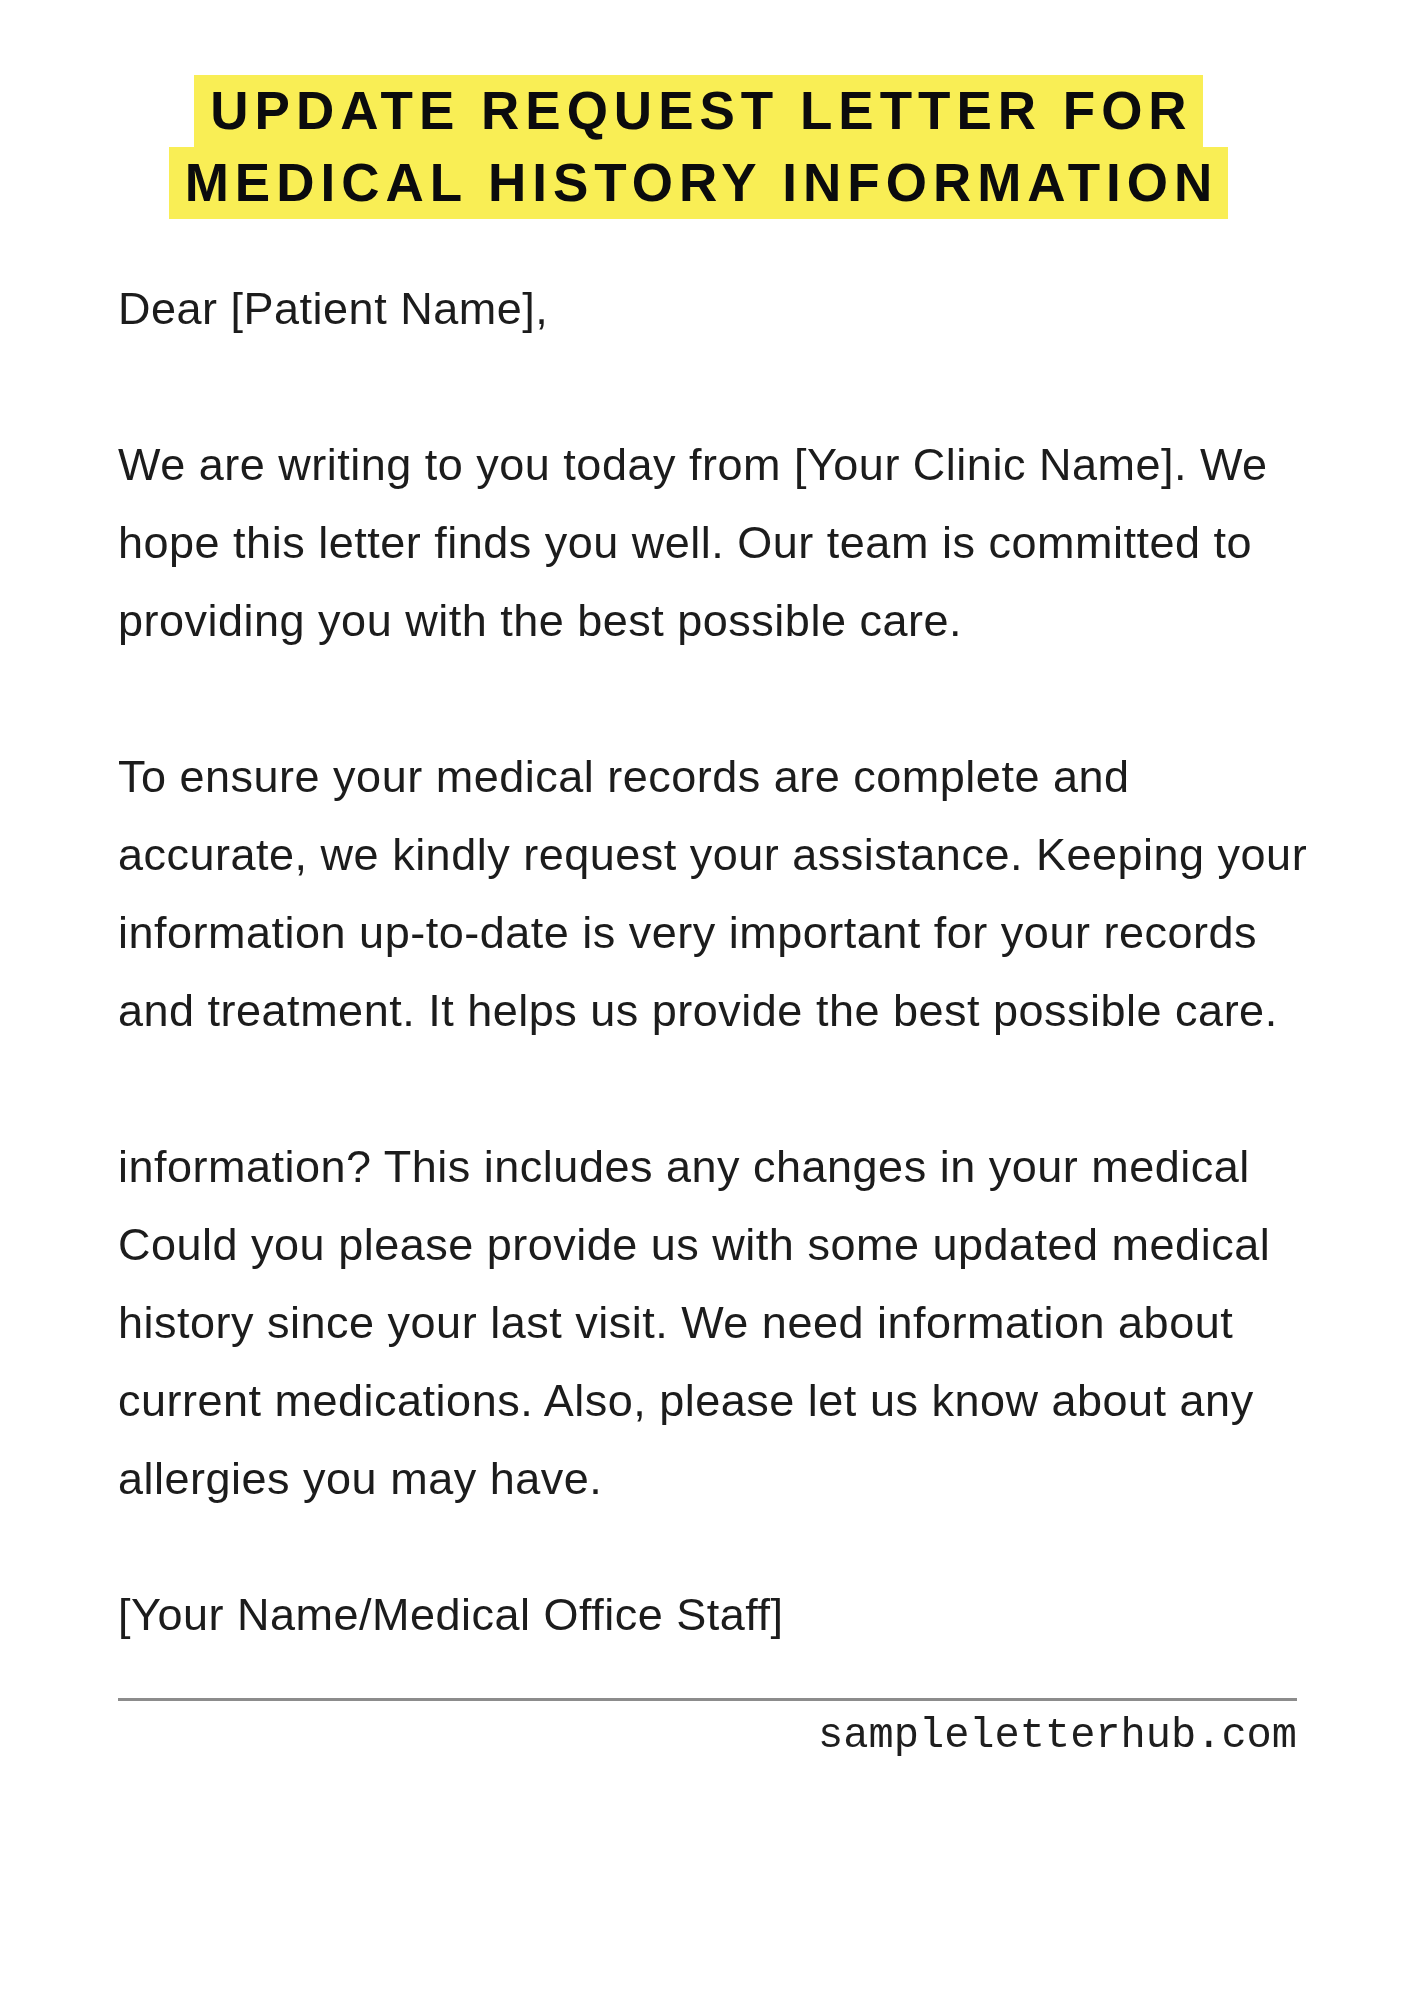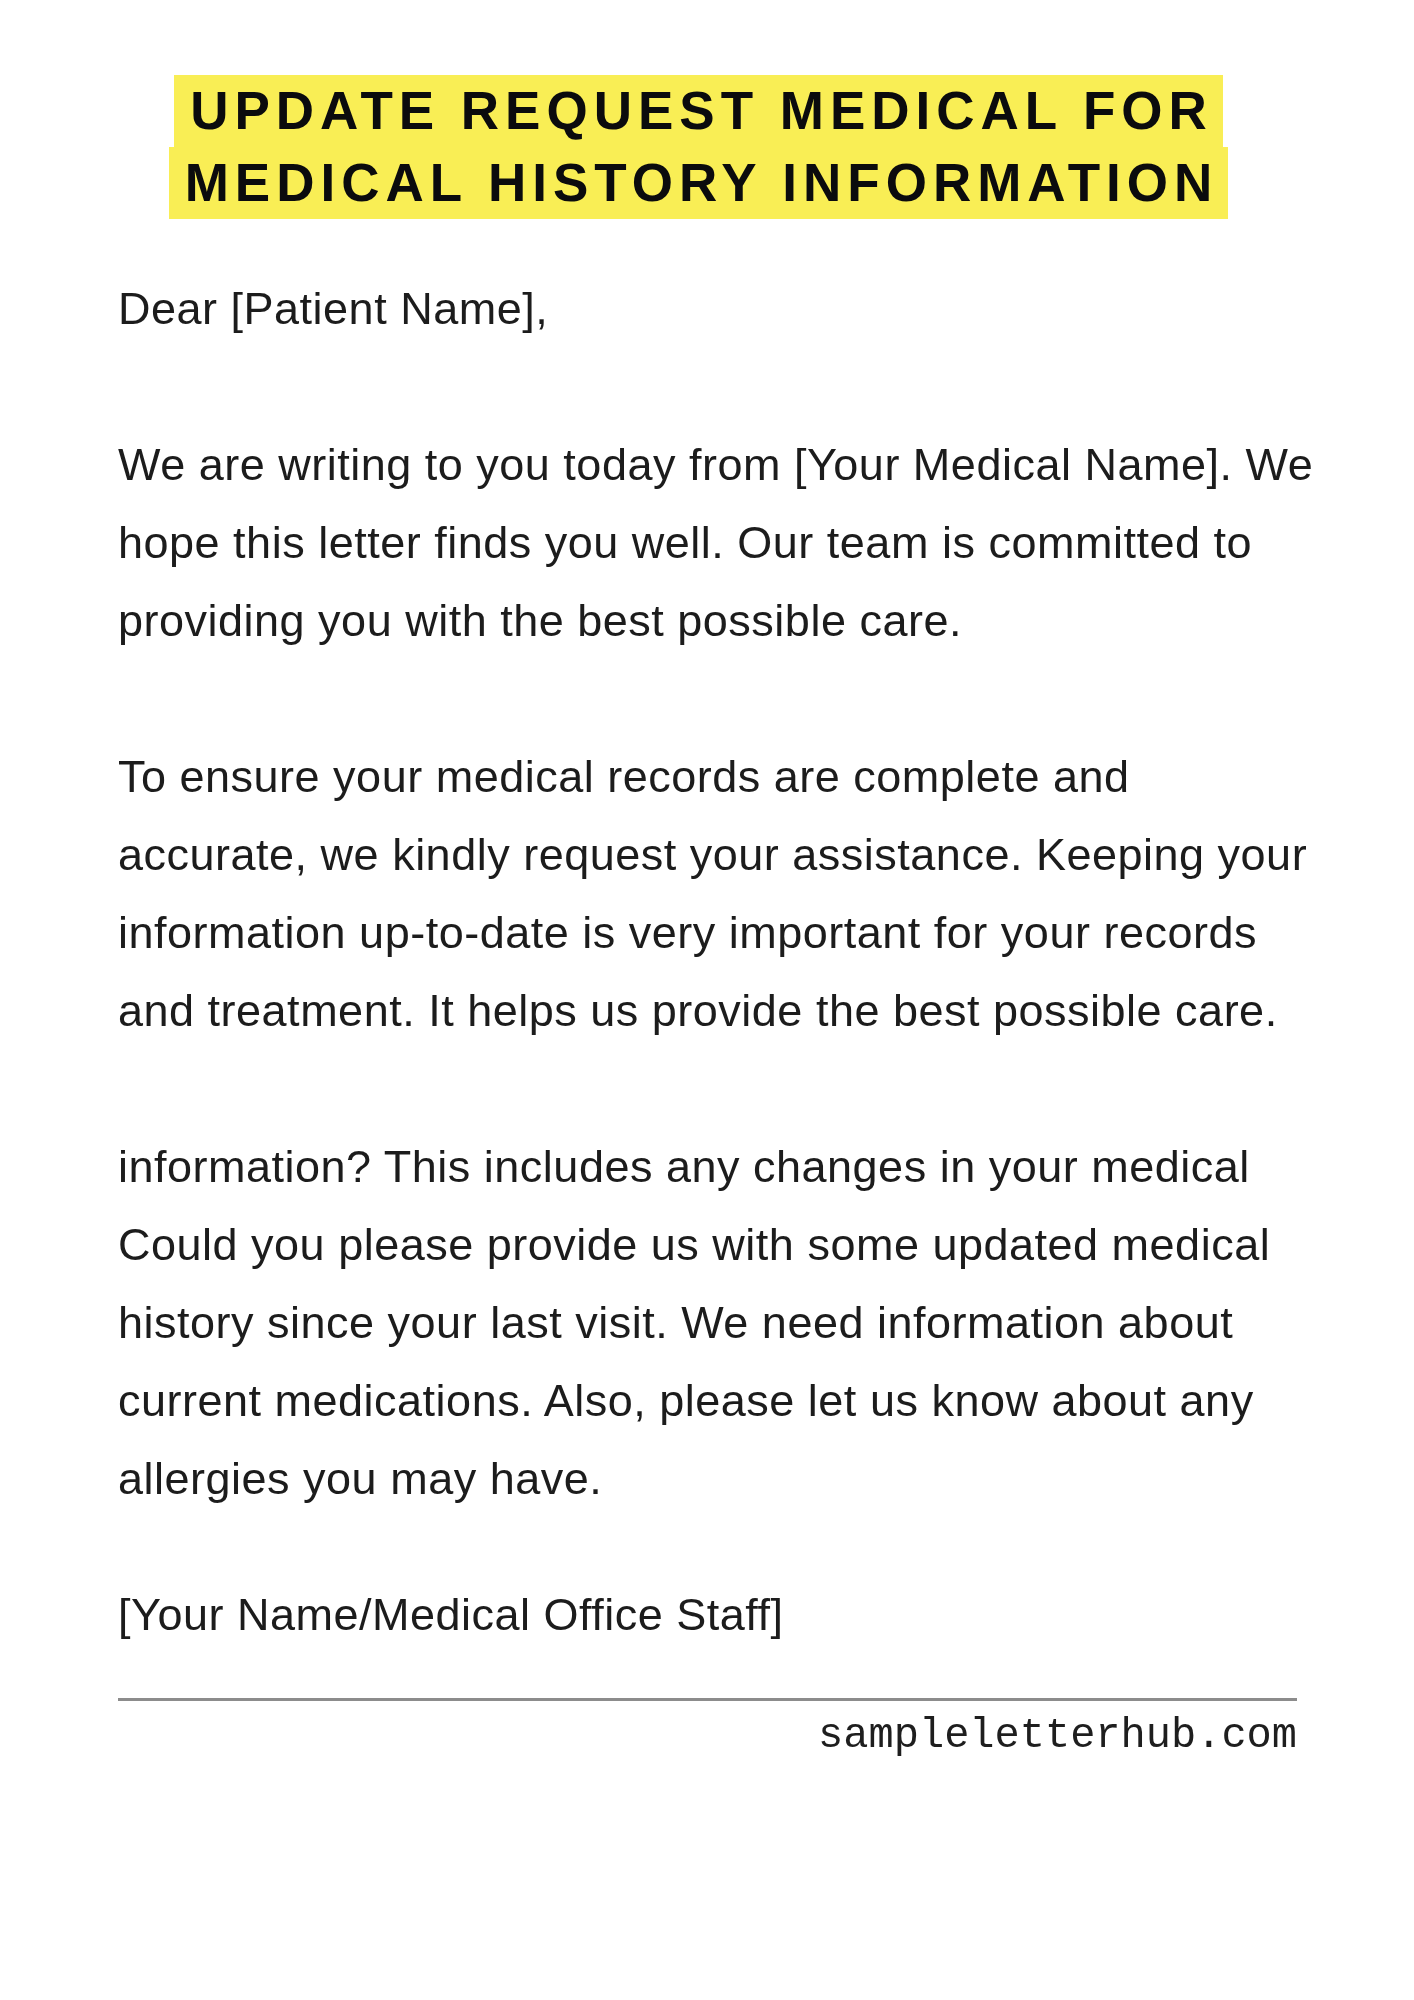--- a/index.html
+++ b/index.html
@@ -59,31 +59,31 @@
     color: #1e1e1e;
   }
 </style>
 </head>
 <body>
 
 <div class="page">
 
   <div class="title">
     <div class="title-line">
-      <span>UPDATE REQUEST MEDICAL FOR</span>
+      <span>UPDATE REQUEST LETTER FOR</span>
     </div>
     <div class="title-line">
       <span>MEDICAL HISTORY INFORMATION</span>
     </div>
   </div>
 
   <div class="body-text salutation">Dear [Patient Name],</div>
 
   <div class="body-text paragraph">
-    <span class="line">We are writing to you today from [Your Medical Name]. We</span>
+    <span class="line">We are writing to you today from [Your Clinic Name]. We</span>
     <span class="line">hope this letter finds you well. Our team is committed to</span>
     <span class="line">providing you with the best possible care.</span>
   </div>
 
   <div class="body-text paragraph">
     <span class="line">To ensure your medical records are complete and</span>
     <span class="line">accurate, we kindly request your assistance. Keeping your</span>
     <span class="line">information up-to-date is very important for your records</span>
     <span class="line">and treatment. It helps us provide the best possible care.</span>
   </div>

